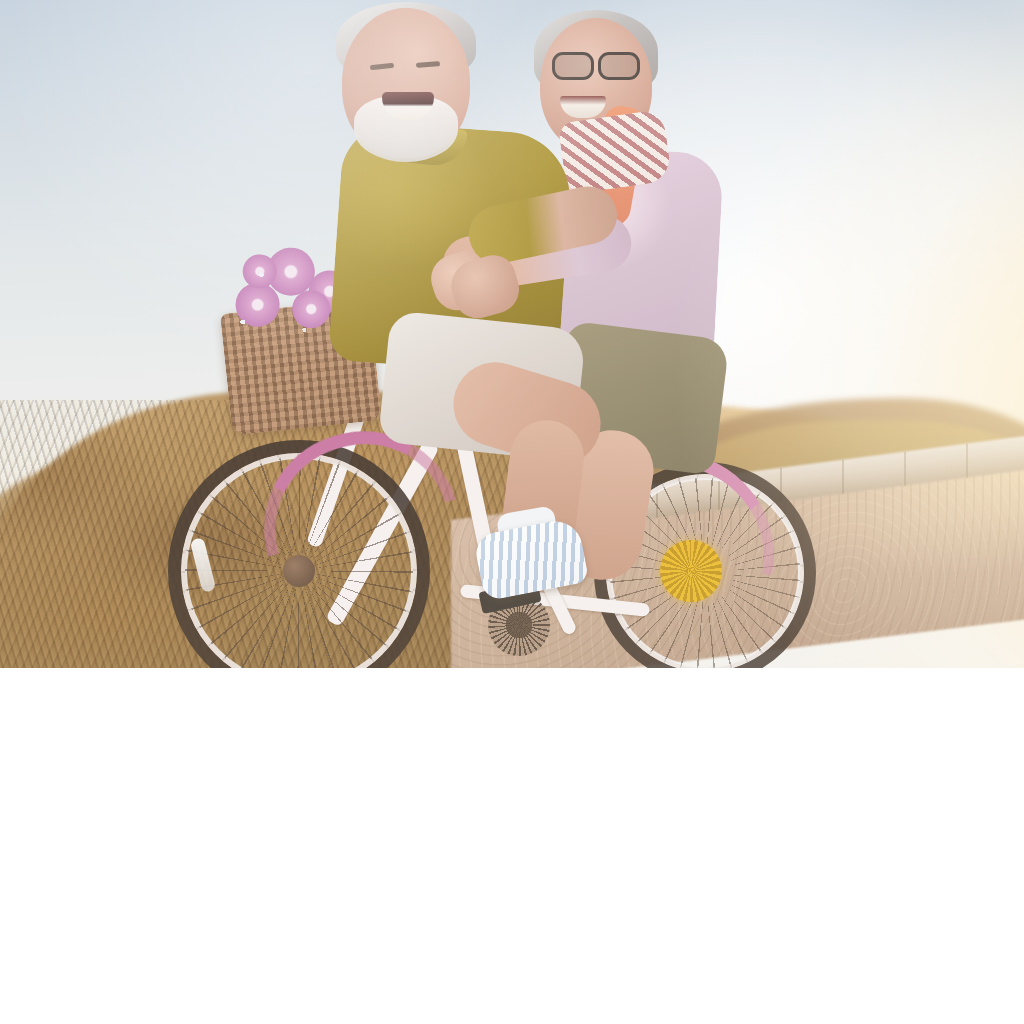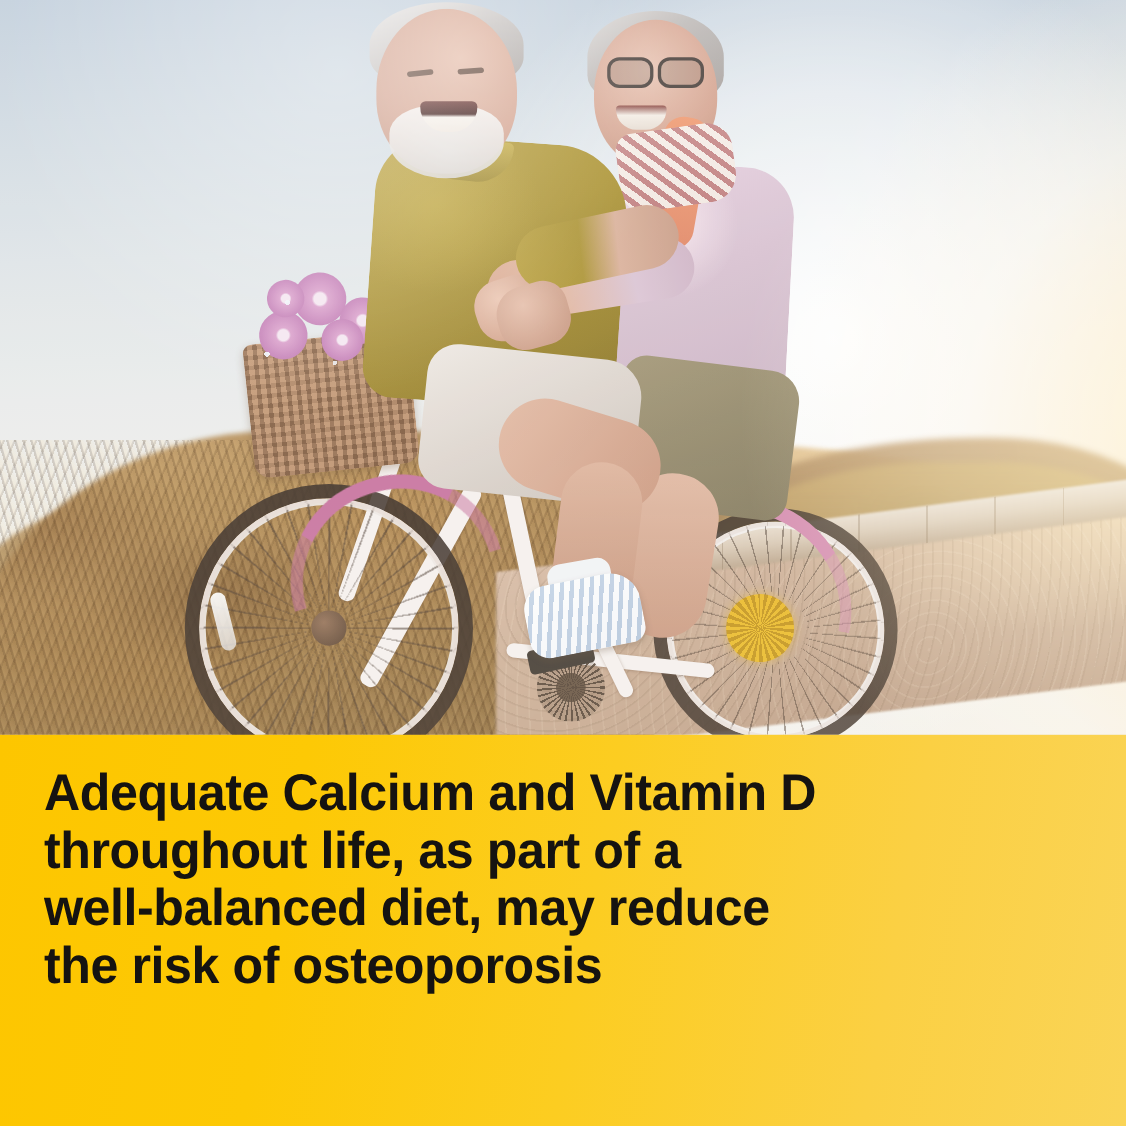--- a/index.html
+++ b/index.html
@@ -526,20 +526,14 @@
 
     <div class="woman-arm"></div>
     <div class="woman-hand"></div>
     <div class="man-arm"></div>
     <div class="man-hand"></div>
 
     <div class="haze"></div>
     <div class="soft"></div>
   </div>
 
-  <div class="banner">
-    <div class="banner-text">Adequate Calcium and Vitamin D
-throughout life, as part of a
-well-balanced diet, may reduce
-the risk of osteoporosis</div>
-  </div>
 
 </div>
 
 </body></html>

